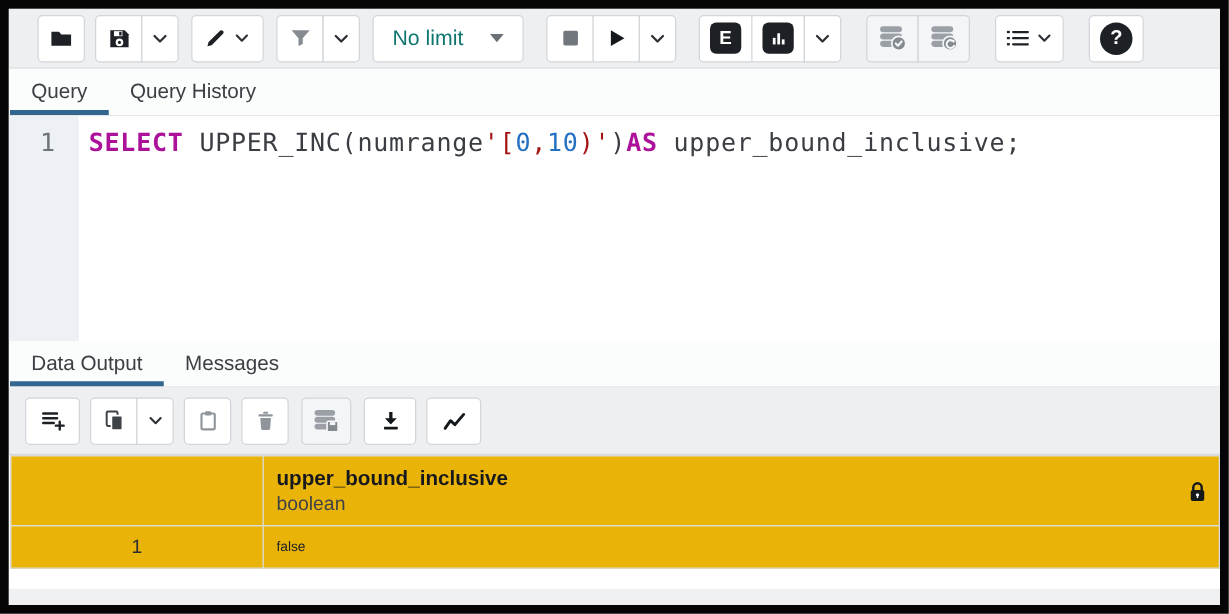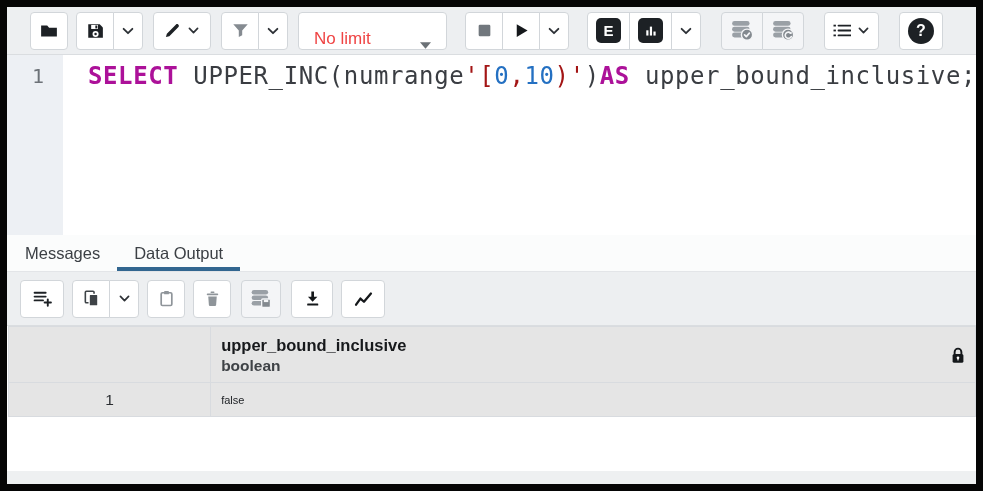--- a/index.html
+++ b/index.html
@@ -58,26 +58,26 @@
   }
   .chip svg { display: block; }
   .help-circle {
     width: 26px; height: 26px; border-radius: 50%;
     background: #1d2125; color: #ffffff;
     font-weight: bold; font-size: 16px;
     display: flex; align-items: center; justify-content: center;
   }
 
   .limit-select {
-    height: 38px; width: 149px;
+    height: 38px; width: 121px;
     background: #ffffff;
     border: 1px solid #d2d6da; border-radius: 4px;
-    display: flex; align-items: flex-end; justify-content: space-between;
+    display: flex; align-items: center; justify-content: space-between;
     padding: 0 15px;
-    color: #ef4444; font-size: 17px;
+    color: #0f766e; font-size: 17px;
     cursor: pointer; flex: 0 0 auto;
   }
 
   svg.ic { display: block; }
 
   
   .tabbar {
     display: flex; align-items: stretch;
     background: #fbfcfc;
     border-bottom: 1px solid #e3e5e8;
@@ -108,23 +108,23 @@
   .gutter {
     width: 56px; flex: 0 0 auto;
     background: #edf0f4;
     text-align: right;
     padding: 8px 19px 0 0;
     font-size: 20px; line-height: 27px;
     color: #6d7278;
   }
   .code {
     flex: 1; padding: 8px 0 0 8px;
-    font-size: 24px; line-height: 27px;
+    font-size: 20px; line-height: 27px;
     letter-spacing: 0.6px;
-    white-space: pre; color: #3a3d42; text-align: right;
+    white-space: pre; color: #3a3d42;
   }
   .tok-keyword { color: #ac1199; font-weight: bold; }
   .tok-plain   { color: #3a3d42; }
   .tok-string  { color: #a31515; }
   .tok-number  { color: #2470c2; }
 
   
   .results {
     flex: 1 1 auto;
     background: #ffffff;
@@ -132,30 +132,30 @@
     overflow: hidden;
   }
   table.grid {
     border-collapse: collapse;
     margin-left: 1px;
     flex: 0 0 auto;
     table-layout: fixed;
   }
   .grid th, .grid td {
     border: 1px solid #d8dbdf;
-    background: #e5e5e5;
+    background: #eab308;
     vertical-align: middle;
   }
   .col-rownum { width: 60px; }
   .col-data { width: 227px; }
   .grid th.head-data { padding: 7px 8px 6px 10px; text-align: left; height: 56px; }
   .grid th.head-rownum { height: 56px; }
   .col-head { display: flex; align-items: center; justify-content: space-between; gap: 4px; }
   .col-name { font-weight: bold; font-size: 16.5px; color: #17191c; line-height: 21px; }
-  .col-type { font-weight: bold; font-size: 15.5px; color: #3f4347; line-height: 20px; text-align: left; }
+  .col-type { font-weight: normal; font-size: 15.5px; color: #3f4347; line-height: 20px; text-align: left; }
   .grid td { height: 34px; font-size: 11px; color: #202327; }
   .grid td.cell-rownum { text-align: center; font-size: 15.5px; color: #2a2d31; }
   .grid td.cell-value { padding-left: 10px; }
   .results-spacer { flex: 1 1 auto; }
   .scroll-track {
     height: 13px; flex: 0 0 auto;
     background: #eef0f1;
   }
 </style>
 </head>
@@ -318,34 +318,42 @@
     <div class="tb-gap"></div>
       <div class="tb-gap"></div>
 
     <div class="btn-group">
       <div class="btn">
         <span class="help-circle">?</span>
       </div>
     </div>
   </div>
 
+  <div class="tabbar top">
+    <div class="tab active">
+      <span>Query</span>
+    </div>
+    <div class="tab">
+      <span>Query History</span>
+    </div>
+  </div>
 
   <div class="editor">
     <div class="gutter">
       <div>1</div>
     </div>
     <div class="code"><span class="tok-keyword">SELECT</span><span class="tok-plain"> UPPER_INC(numrange</span><span class="tok-string">'[</span><span class="tok-number">0</span><span class="tok-string">,</span><span class="tok-number">10</span><span class="tok-string">)'</span><span class="tok-plain">)</span><span class="tok-keyword">AS</span><span class="tok-plain"> upper_bound_inclusive;</span></div>
   </div>
 
   <div class="tabbar bottom">
+    <div class="tab active">
+      <span>Data Output</span>
+    </div>
     <div class="tab">
       <span>Messages</span>
-    </div>
-    <div class="tab active">
-      <span>Data Output</span>
     </div>
   </div>
 
   <div class="toolbar data">
 
     <div class="btn-group">
       <div class="btn" style="min-width:44px;">
         <svg class="ic" width="19" height="17" viewBox="0 0 18 16">
           <path d="M1.5 2.6h10.5M1.5 6.2h10.5M1.5 9.8h8" stroke="#1d2125" stroke-width="1.8" stroke-linecap="round"></path>
           <path d="M14 8.8v6M11 11.8h6" stroke="#1d2125" stroke-width="1.8" stroke-linecap="round"></path>

